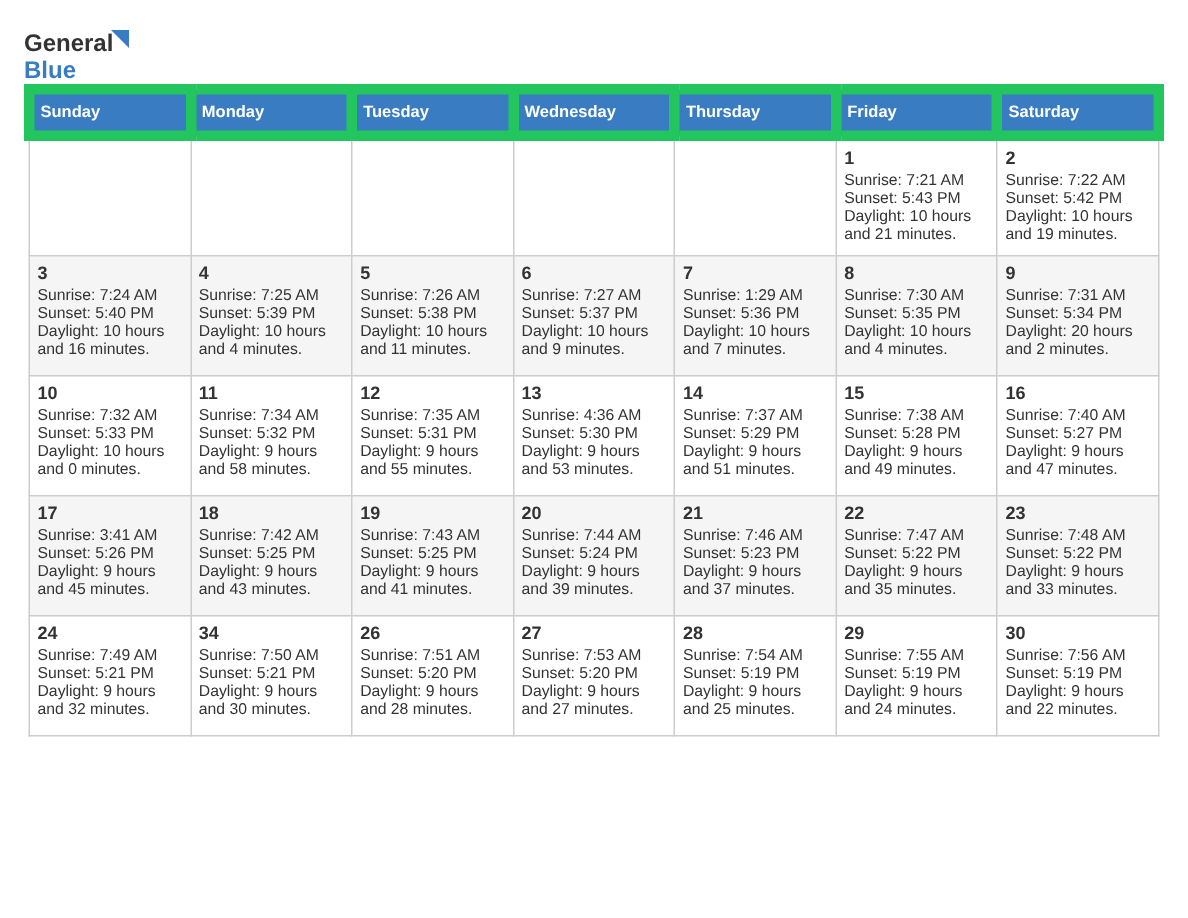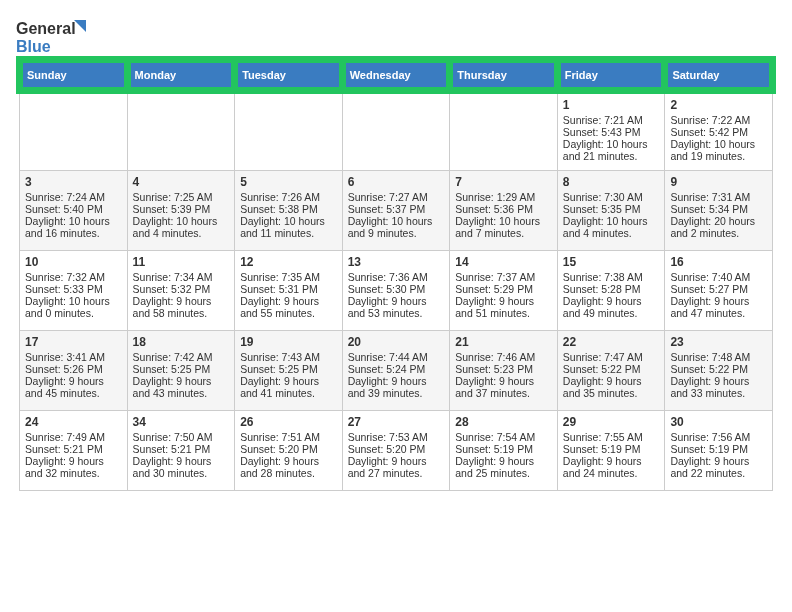--- a/index.html
+++ b/index.html
@@ -179,21 +179,21 @@
           <div>Daylight: 9 hours and 58 minutes.</div>
         </td>
         <td>
           <span class="day-num">12</span>
           <div>Sunrise: 7:35 AM</div>
           <div>Sunset: 5:31 PM</div>
           <div>Daylight: 9 hours and 55 minutes.</div>
         </td>
         <td>
           <span class="day-num">13</span>
-          <div>Sunrise: 7:36 AM</div>
+          <div>Sunrise: 4:36 AM</div>
           <div>Sunset: 5:30 PM</div>
           <div>Daylight: 9 hours and 53 minutes.</div>
         </td>
         <td>
           <span class="day-num">14</span>
           <div>Sunrise: 7:37 AM</div>
           <div>Sunset: 5:29 PM</div>
           <div>Daylight: 9 hours and 51 minutes.</div>
         </td>
         <td>

